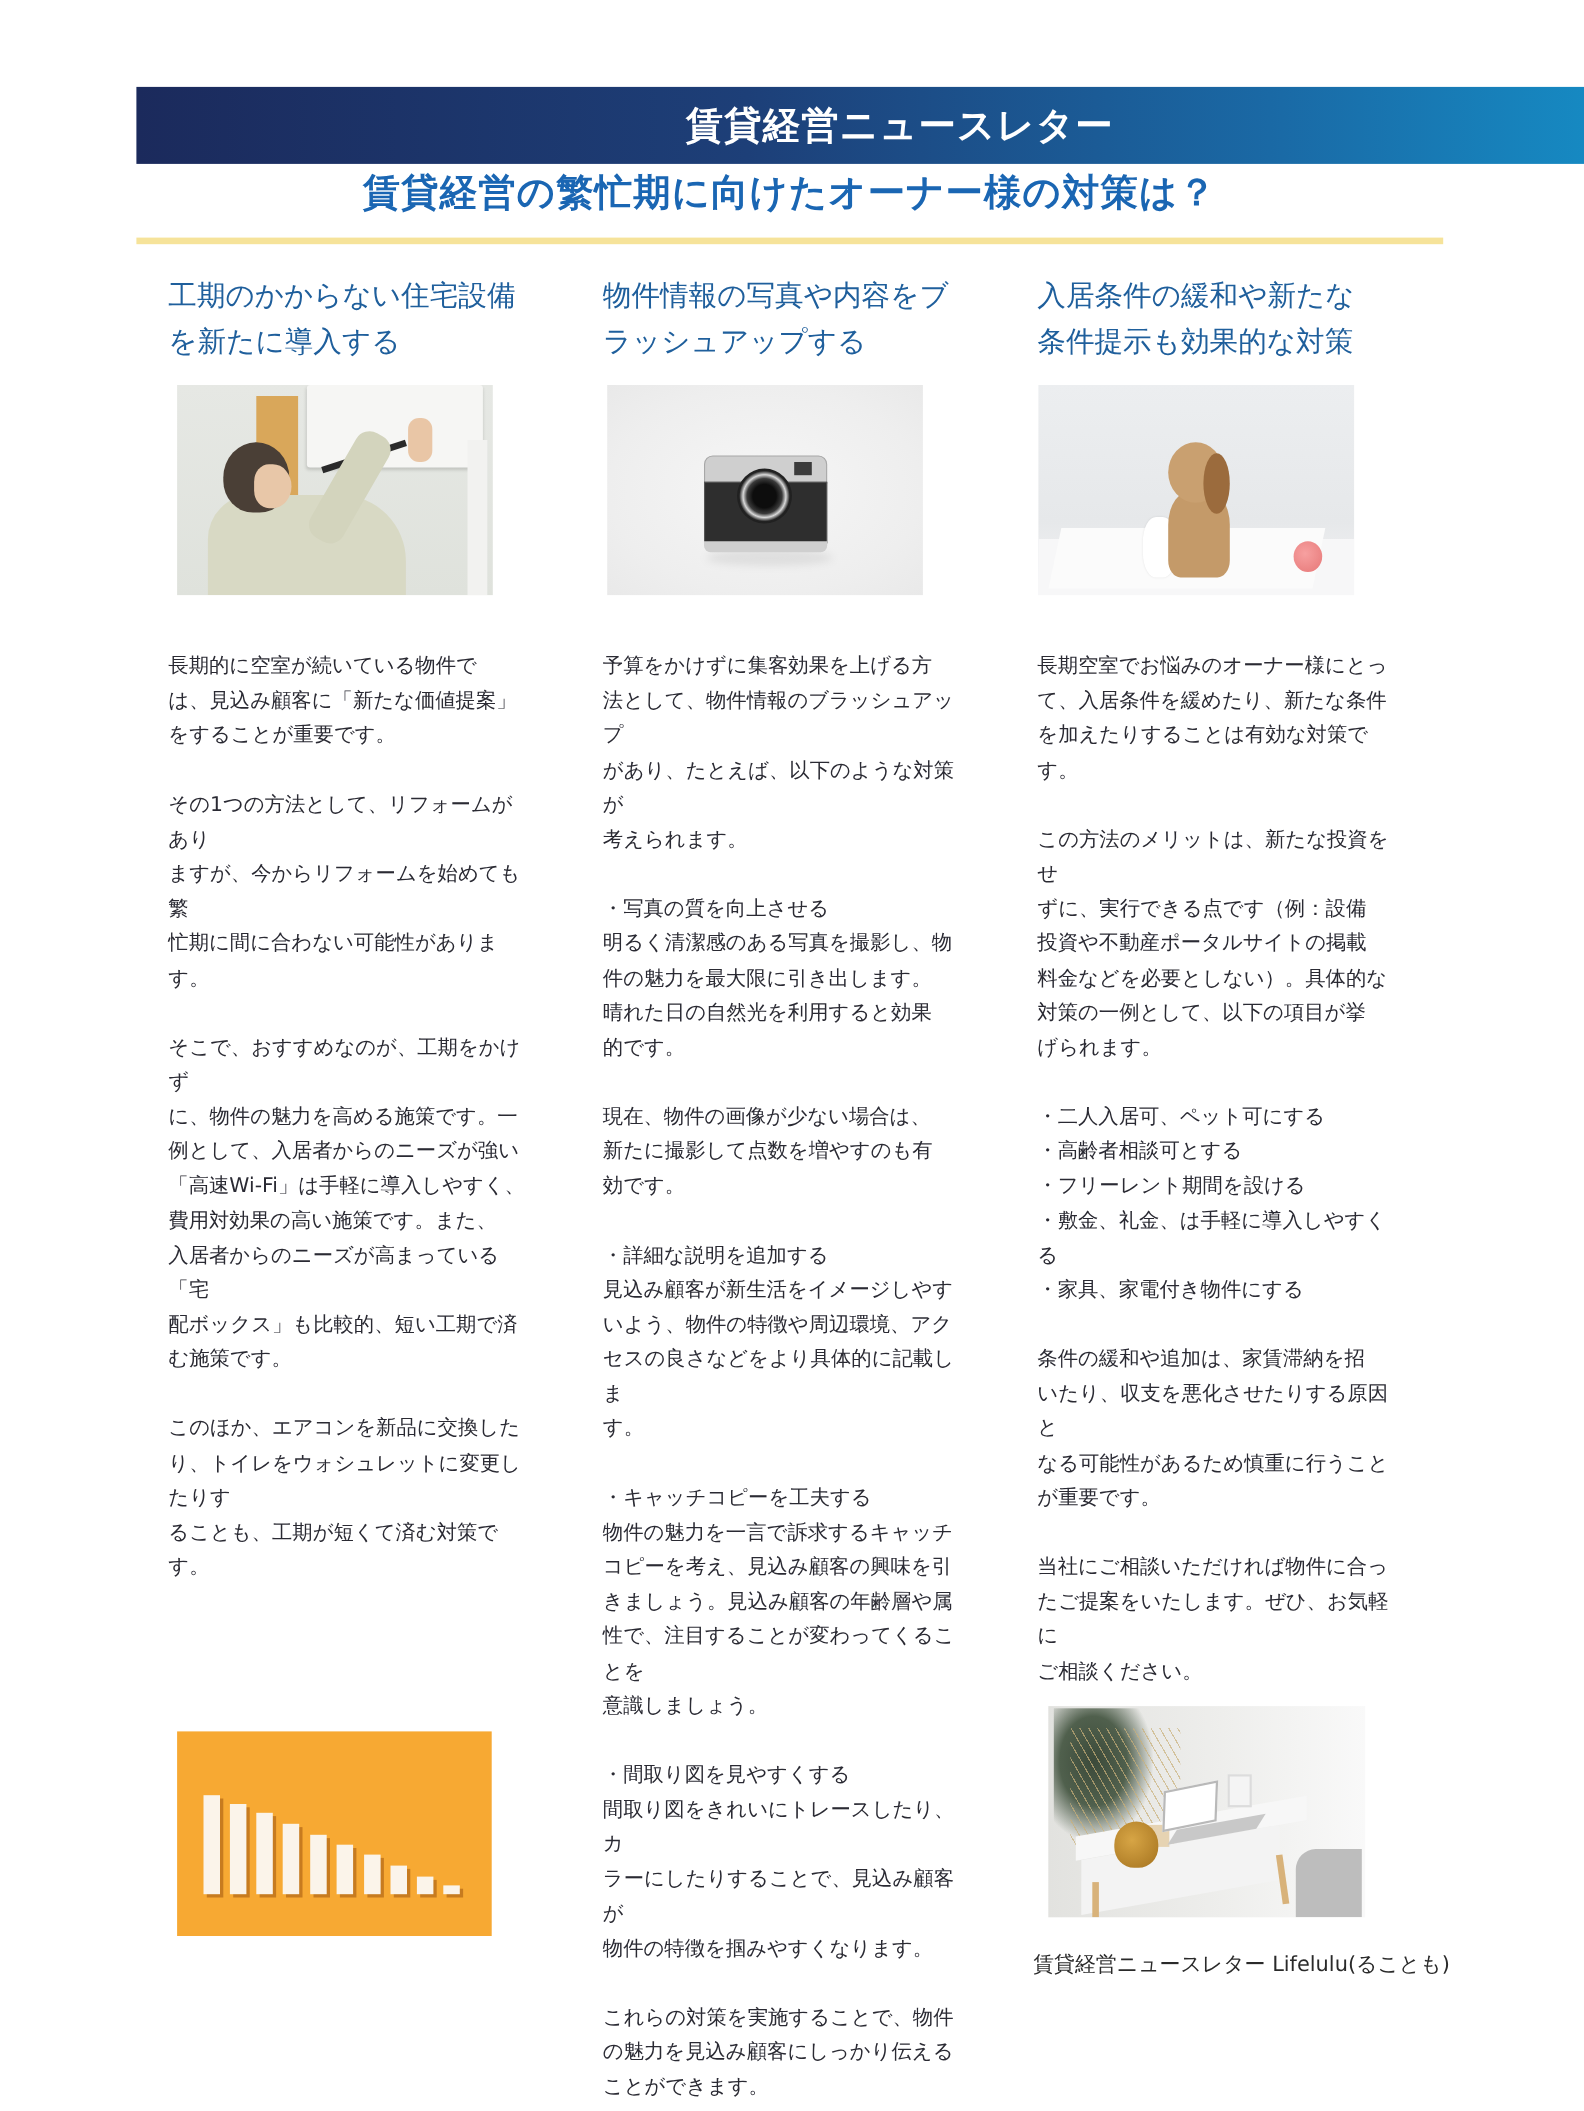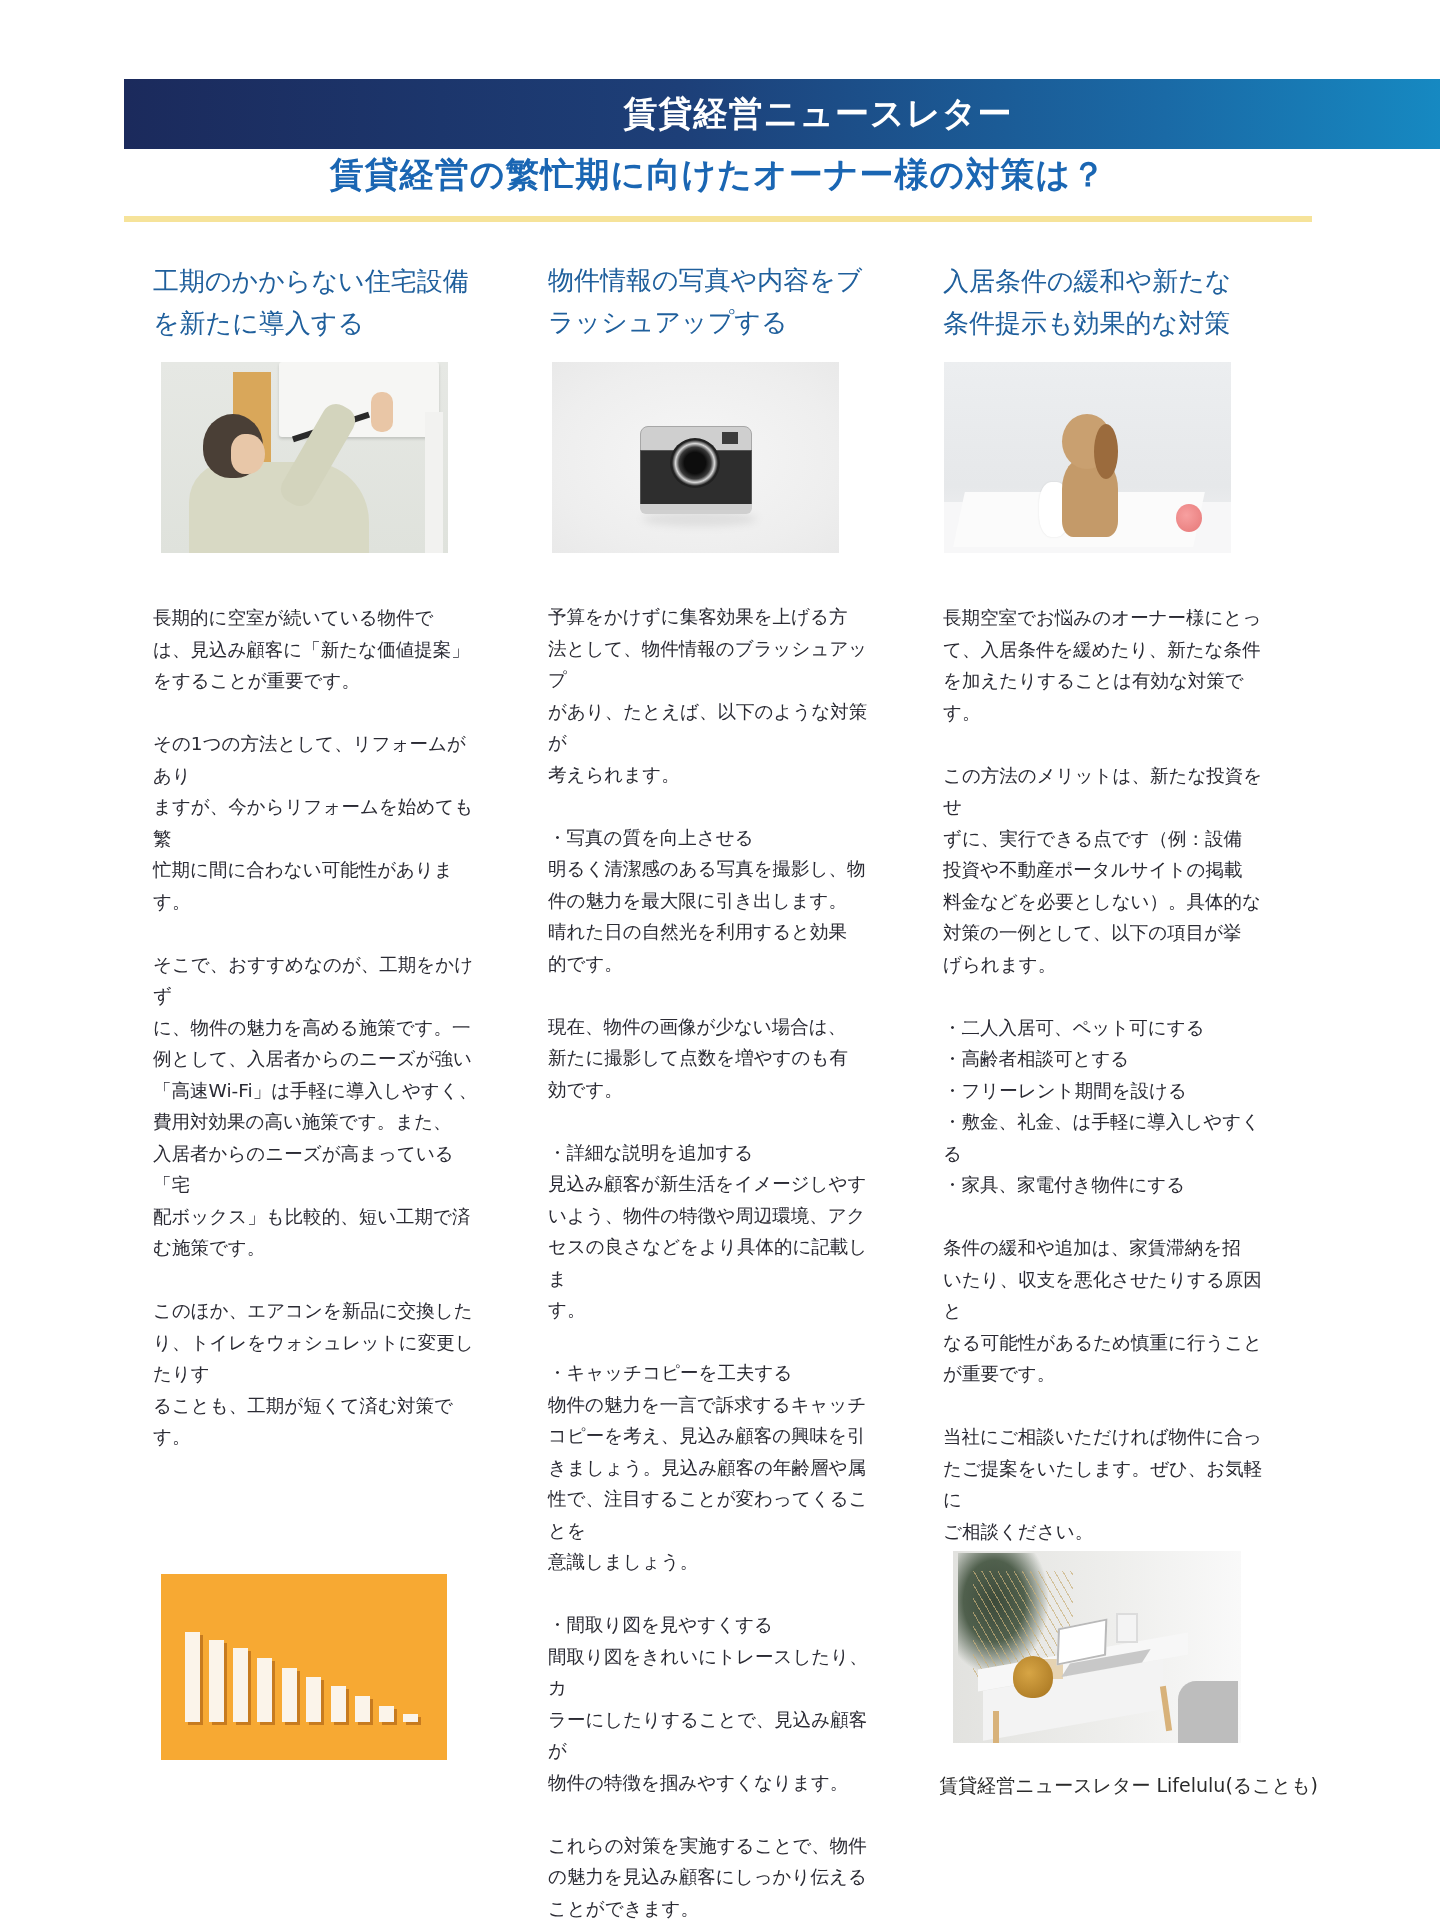--- a/index.html
+++ b/index.html
@@ -16,23 +16,23 @@
     }
     .subtitle {
       position: absolute; left: 124px; top: 152px; width: 1188px; height: 52px;
       text-align: center; color: #1a66b3; font-weight: bold; font-size: 34px; letter-spacing: 1px;
     }
     .yellow-rule {
       position: absolute; left: 124px; top: 216px; width: 1188px; height: 6px;
       background: #f6e39a;
     }
 
-    .col { position: absolute; top: 260px; width: 330px; }
+    .col { position: absolute; top: 248px; width: 330px; }
     .col-1 { left: 153px; }
-    .col-2 { left: 548px; font-family: Liberation Serif, serif; }
+    .col-2 { left: 548px; }
     .col-3 { left: 943px; }
 
     .col-heading {
       font-size: 26px; line-height: 42px; color: #1f5f9c; font-weight: normal;
       white-space: pre-line; height: 90px;
     }
     .photo {
       position: absolute; top: 102px; width: 287px; height: 191px; overflow: hidden;
     }
     .col-1 .photo { left: 8px; }

